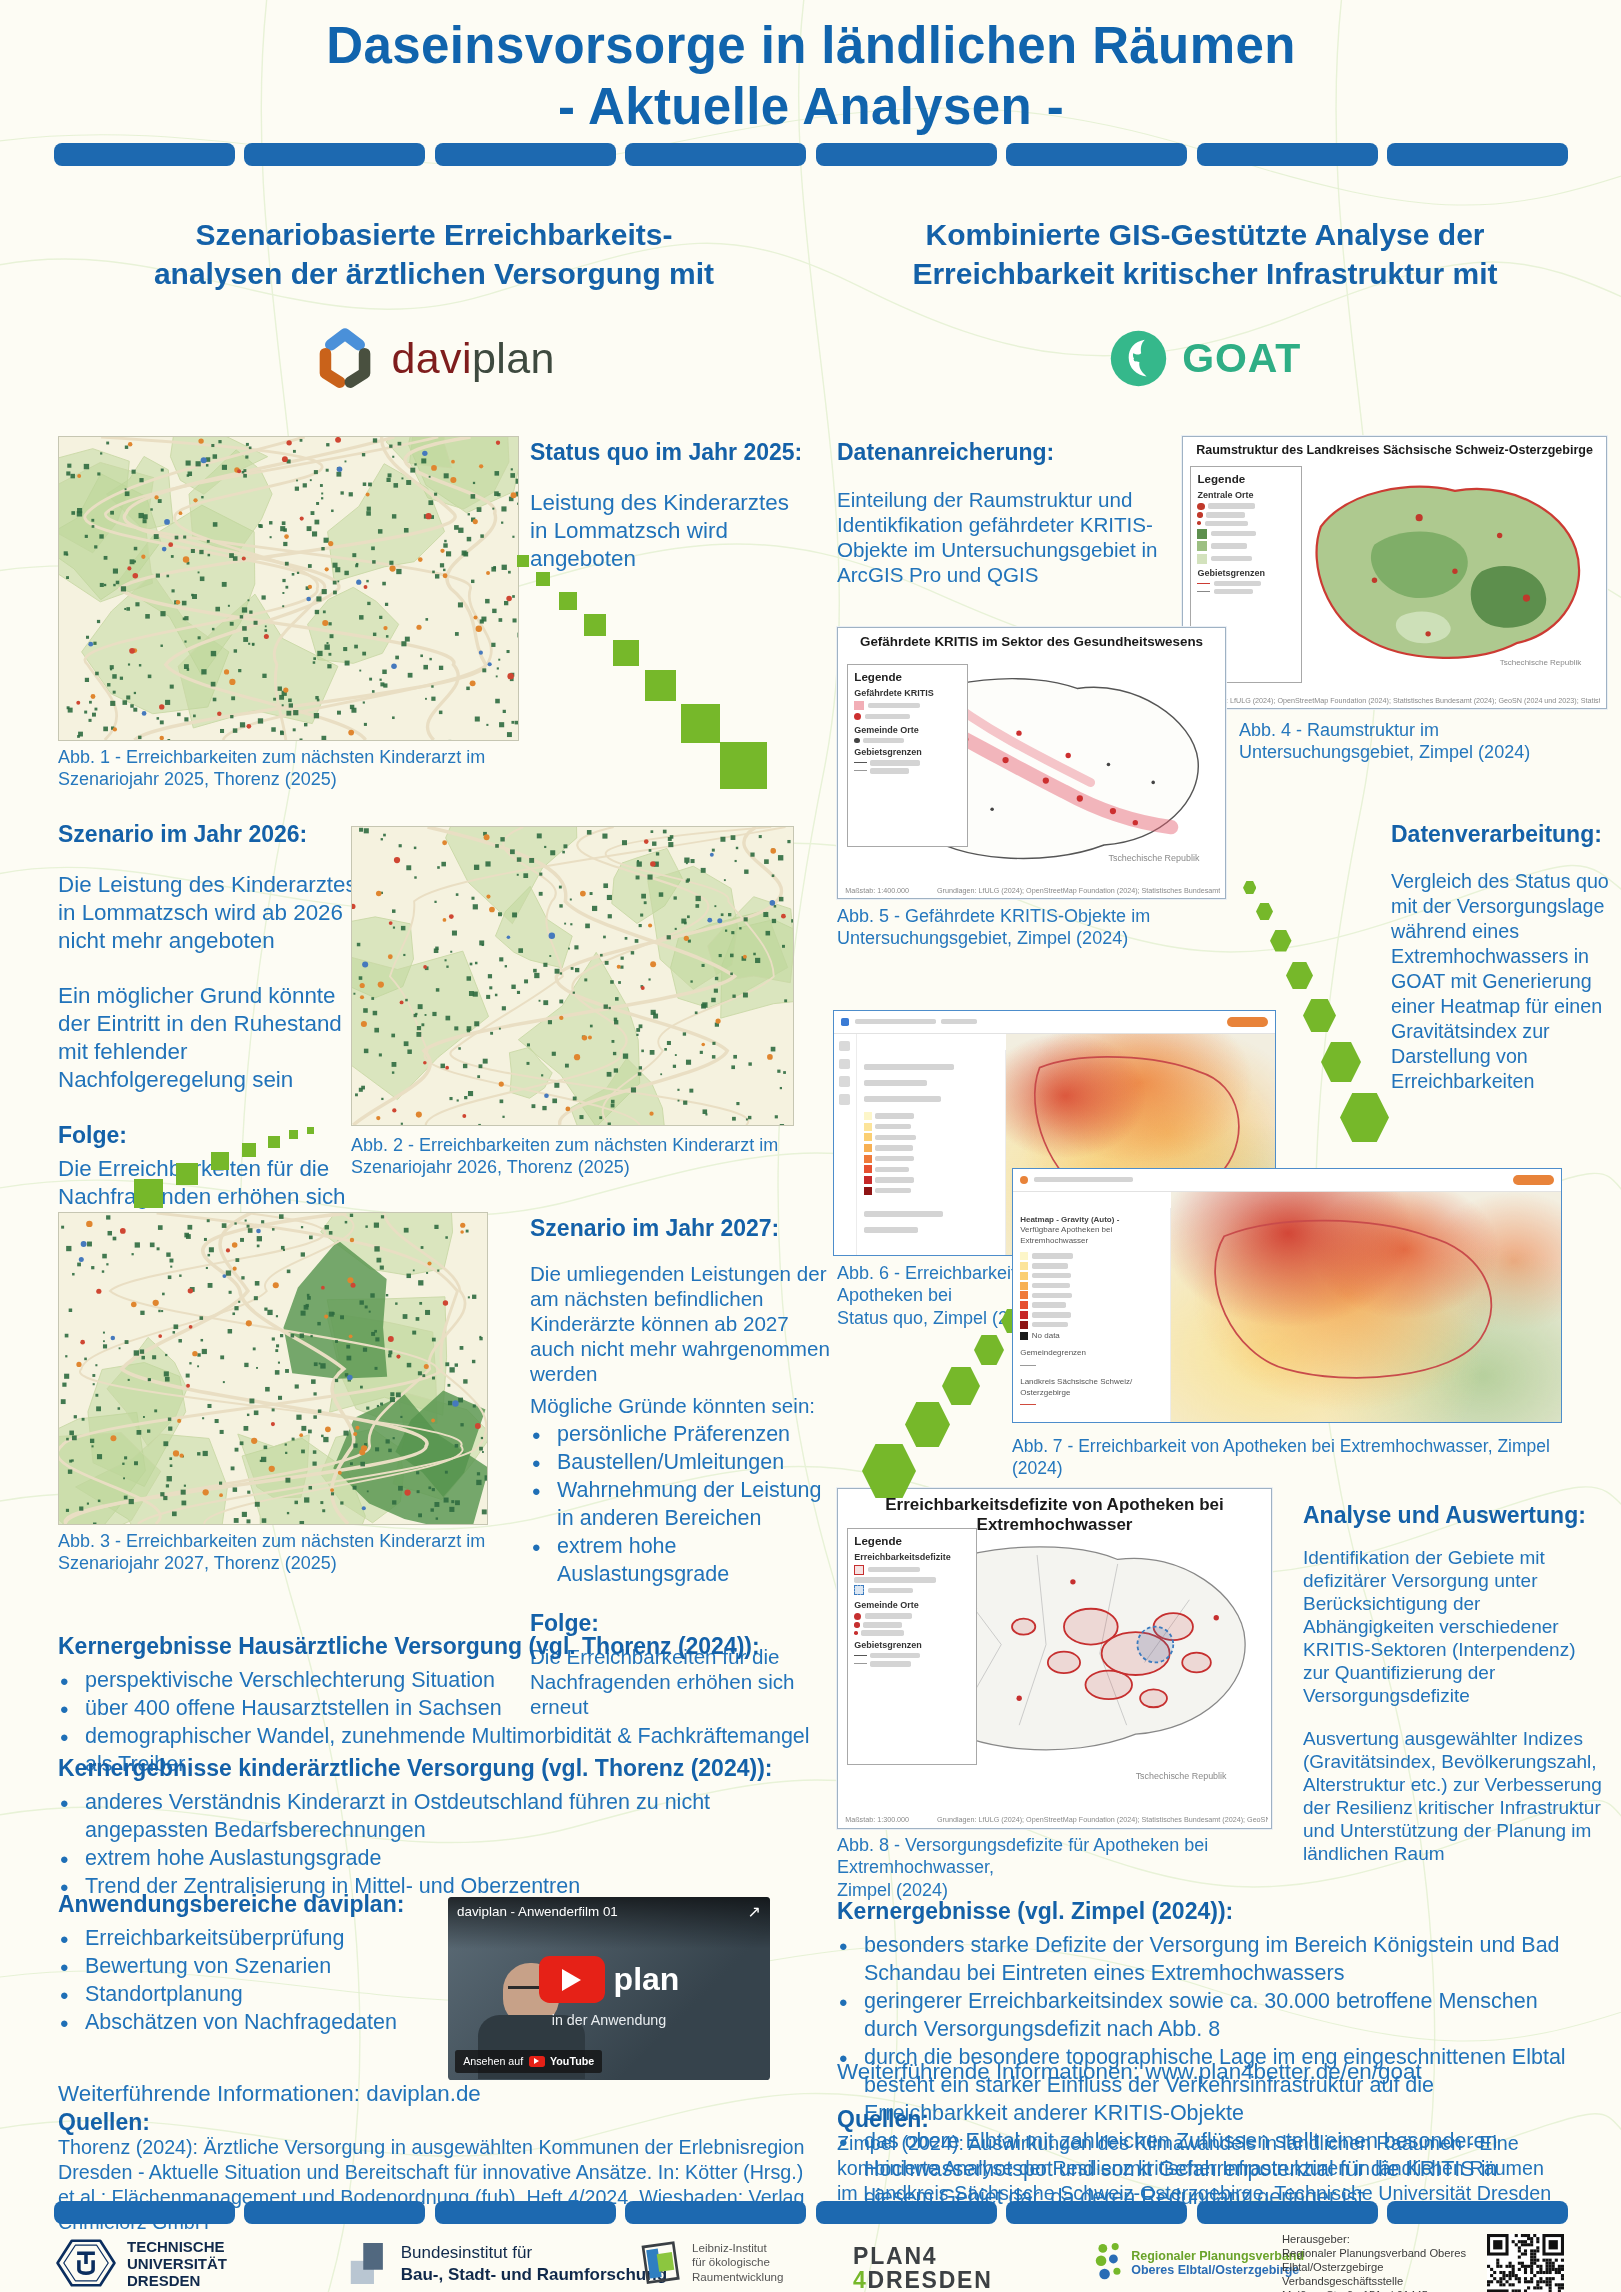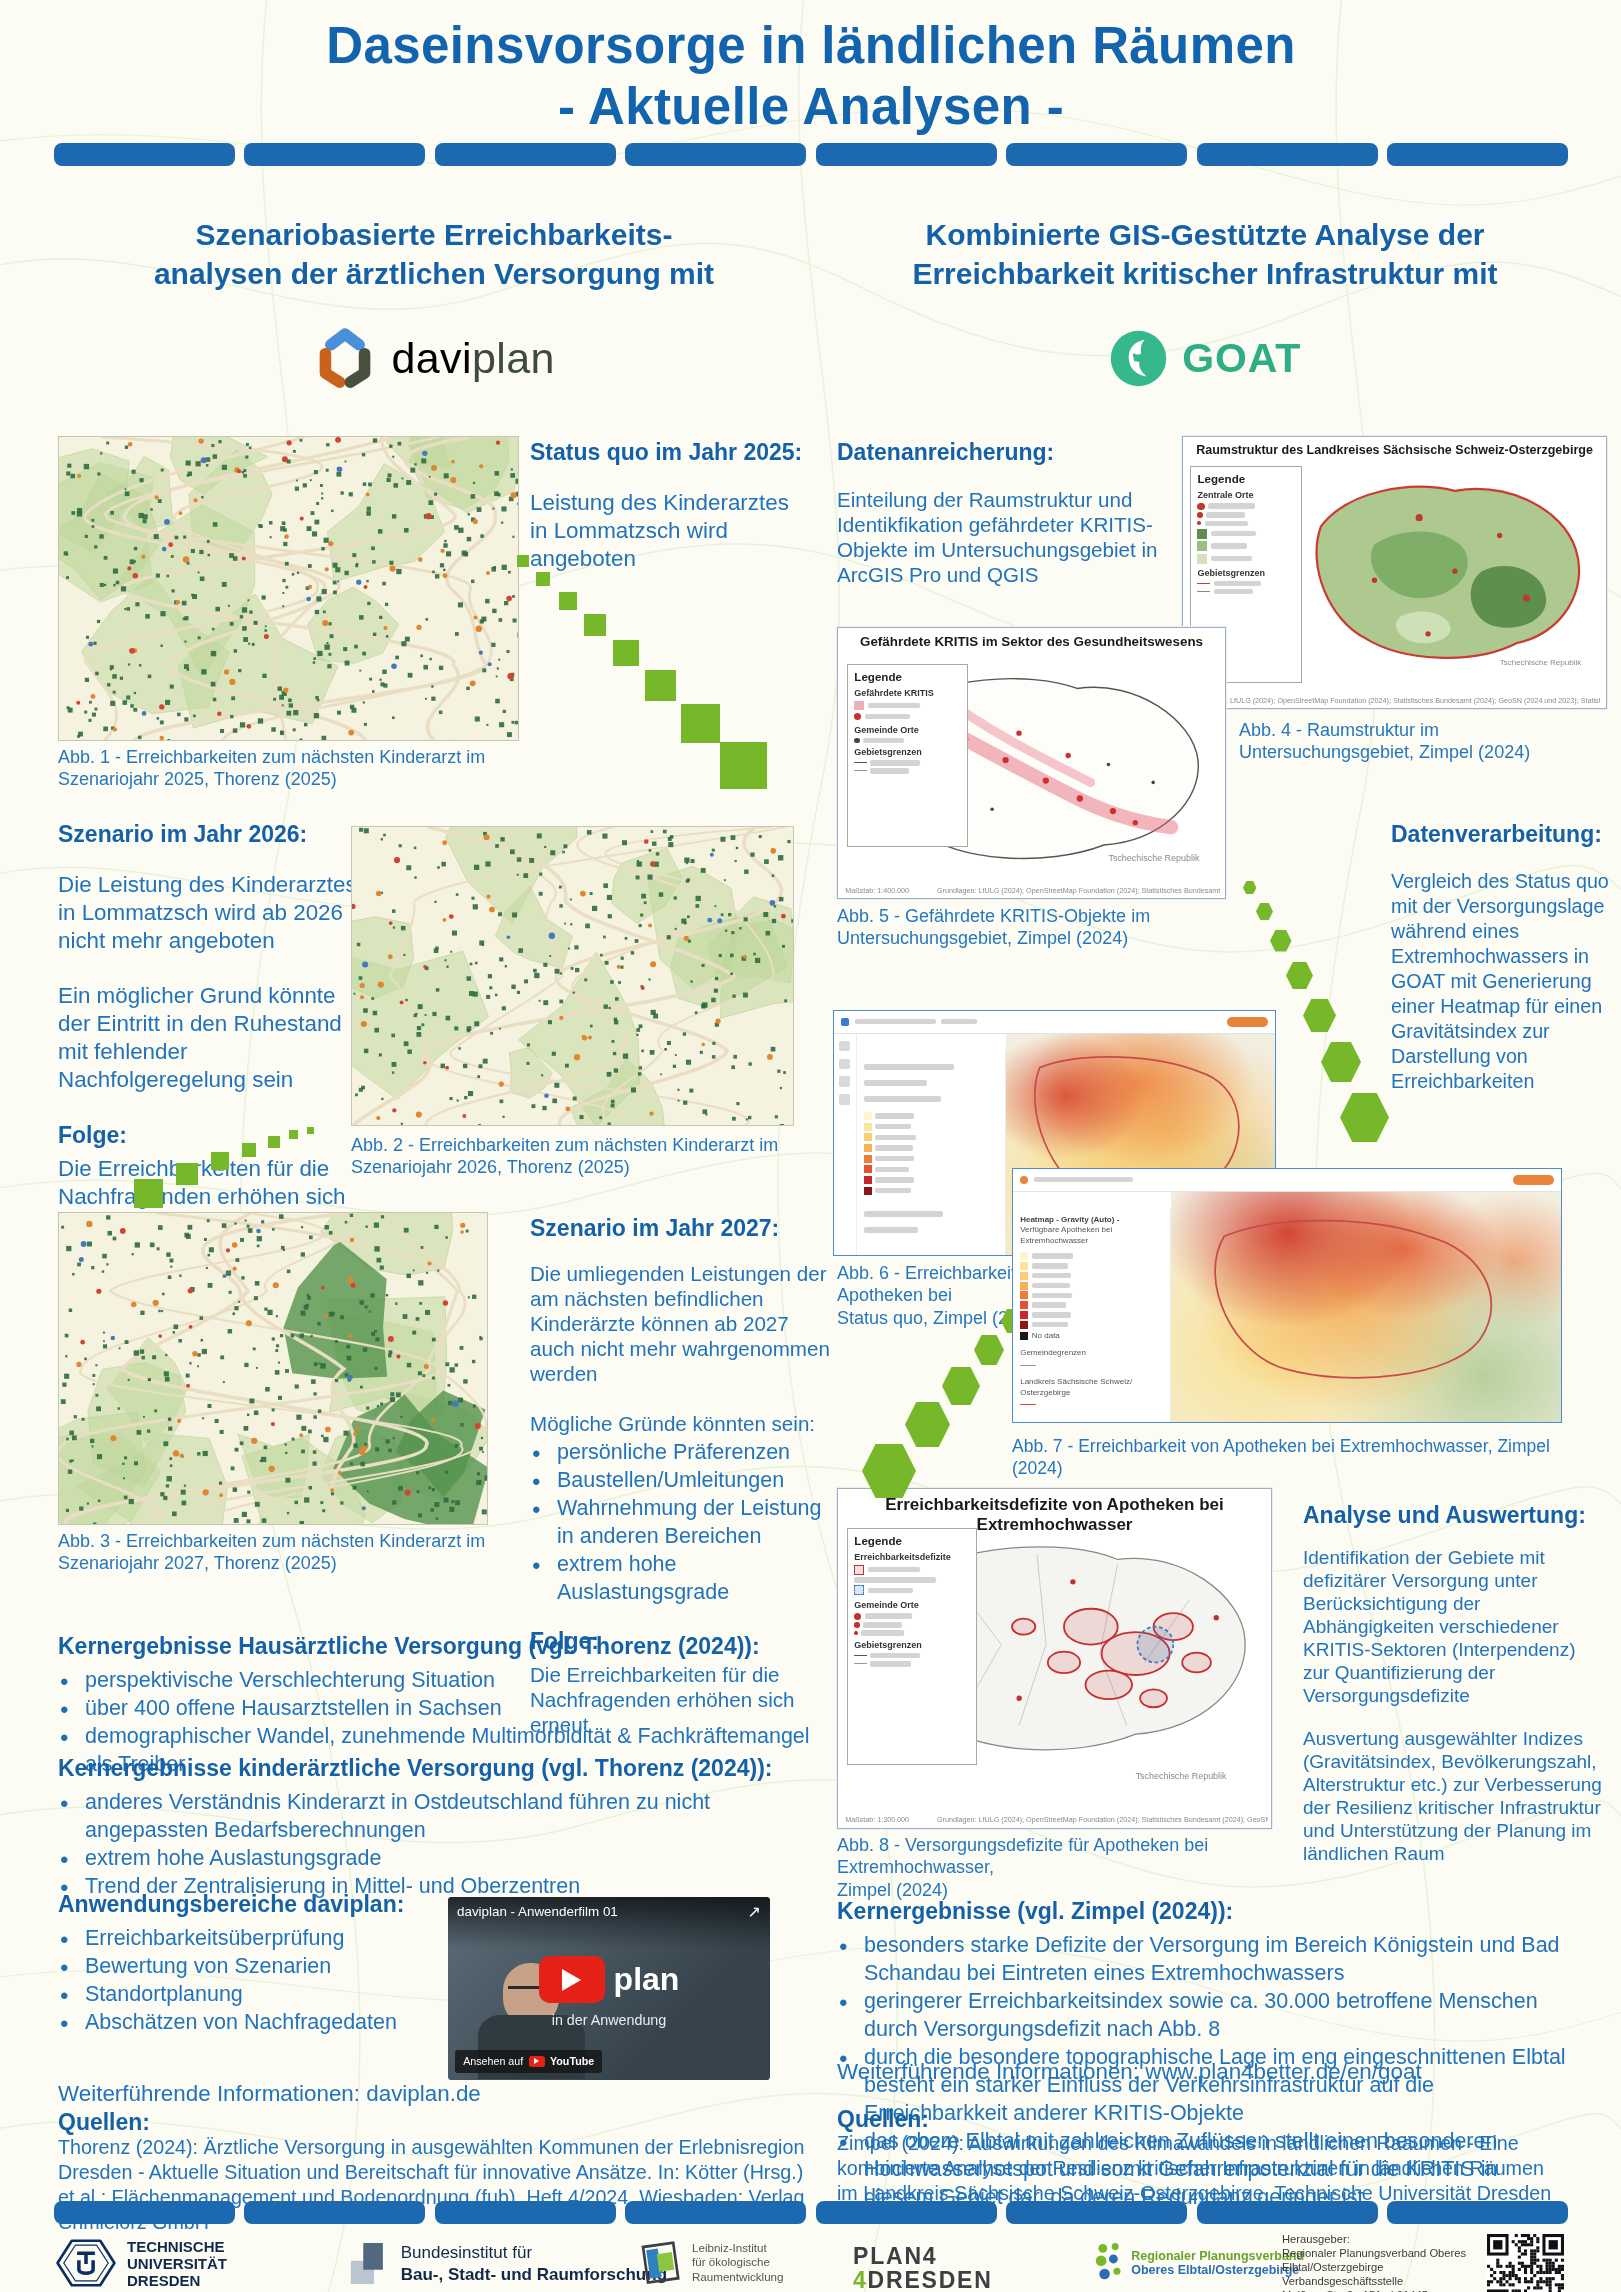--- a/index.html
+++ b/index.html
@@ -77,21 +77,21 @@
   .vid-badge{position:absolute;left:7.2px;bottom:7.2px;background:rgba(20,20,20,.8);border-radius:2.7px;height:23px;
              display:flex;align-items:center;gap:5.4px;padding:0 8px;color:#fff;font-size:10.7px;}
   .yt-ico{width:16px;height:11.6px;background:#e62117;border-radius:2.7px;display:flex;align-items:center;justify-content:center;}
   .yt-ico i{display:block;width:0;height:0;border-left:5.4px solid #fff;border-top:3.6px solid transparent;border-bottom:3.6px solid transparent;}
   .person{position:absolute;left:30px;top:66px;width:107px;height:116px;}
   .person .head{position:absolute;left:25px;top:0;width:56px;height:63px;border-radius:27px;background:#c7a188;}
   .person .glasses{position:absolute;left:30px;top:23px;width:45px;height:10.7px;border-top:3.6px solid #2b2b2b;}
   .person .torso{position:absolute;left:0;top:52px;width:107px;height:64px;border-radius:21.5px 21.5px 0 0;background:#2f3a41;}
   
   .dav-word{font-size:43px;font-weight:500;letter-spacing:0.4px;}
-  .dav-word .p1{color:#000000;}
+  .dav-word .p1{color:#7f1d1d;}
   .dav-word .p2{color:#3e4a3f;}
   .goat-word{font-size:41px;font-weight:bold;color:#2fae85;letter-spacing:0.9px;}
   .f-label{color:#10294b;}
   .p4b{font-size:23px;font-weight:bold;color:#3c4043;letter-spacing:1.8px;line-height:24px;}
   .p4b .four{color:#76b82a;}
   .rpv1{color:#6aa32a;font-weight:bold;font-size:12.5px;}
   .rpv2{color:#2a6db5;font-weight:bold;font-size:12.5px;}
   .hg{font-size:13.4px;line-height:17px;color:#3a3a3a;}
 </style>
 </head>
@@ -1424,21 +1424,21 @@
         <circle cx="442.8" cy="212.5" r="3.6" fill="#4579bd"></circle>
         <circle cx="324.8" cy="183.6" r="3.1" fill="#4579bd"></circle>
         <circle cx="27.5" cy="34.4" r="3.3" fill="#4579bd"></circle>
         <circle cx="340.4" cy="329.6" r="2.3" fill="#4579bd"></circle>
         <circle cx="222.8" cy="19.9" r="2.6" fill="#4579bd"></circle>
       </svg>
     </div>
   <div class="abs" style="left:530px;top:1214px;width:300px;">
     <div class="bh">Szenario im Jahr 2027:</div>
     <div class="body-s" style="margin-top:18px;">Die umliegenden Leistungen der am nächsten befindlichen Kinderärzte können ab 2027 auch nicht mehr wahrgenommen werden</div>
-    <div class="body-s" style="margin-top:25px;">Mögliche Gründe könnten sein:</div>
+    <div class="body-s" style="margin-top:7px;">Mögliche Gründe könnten sein:</div>
     <ul class="bl" style="margin-top:1.8px;">
       <li>persönliche Präferenzen</li>
       <li>Baustellen/Umleitungen</li>
       <li>Wahrnehmung der Leistung in anderen Bereichen</li>
       <li>extrem hohe Auslastungsgrade</li>
     </ul>
     <div class="bh" style="margin-top:21.5px;">Folge:</div>
     <div class="body-s">Die Erreichbarkeiten für die Nachfragenden erhöhen sich erneut</div>
   </div>
   <div class="abs cap" style="left:58px;top:1530px;width:475px;">Abb. 3 - Erreichbarkeiten zum nächsten Kinderarzt im Szenariojahr 2027, Thorenz (2025)</div>

